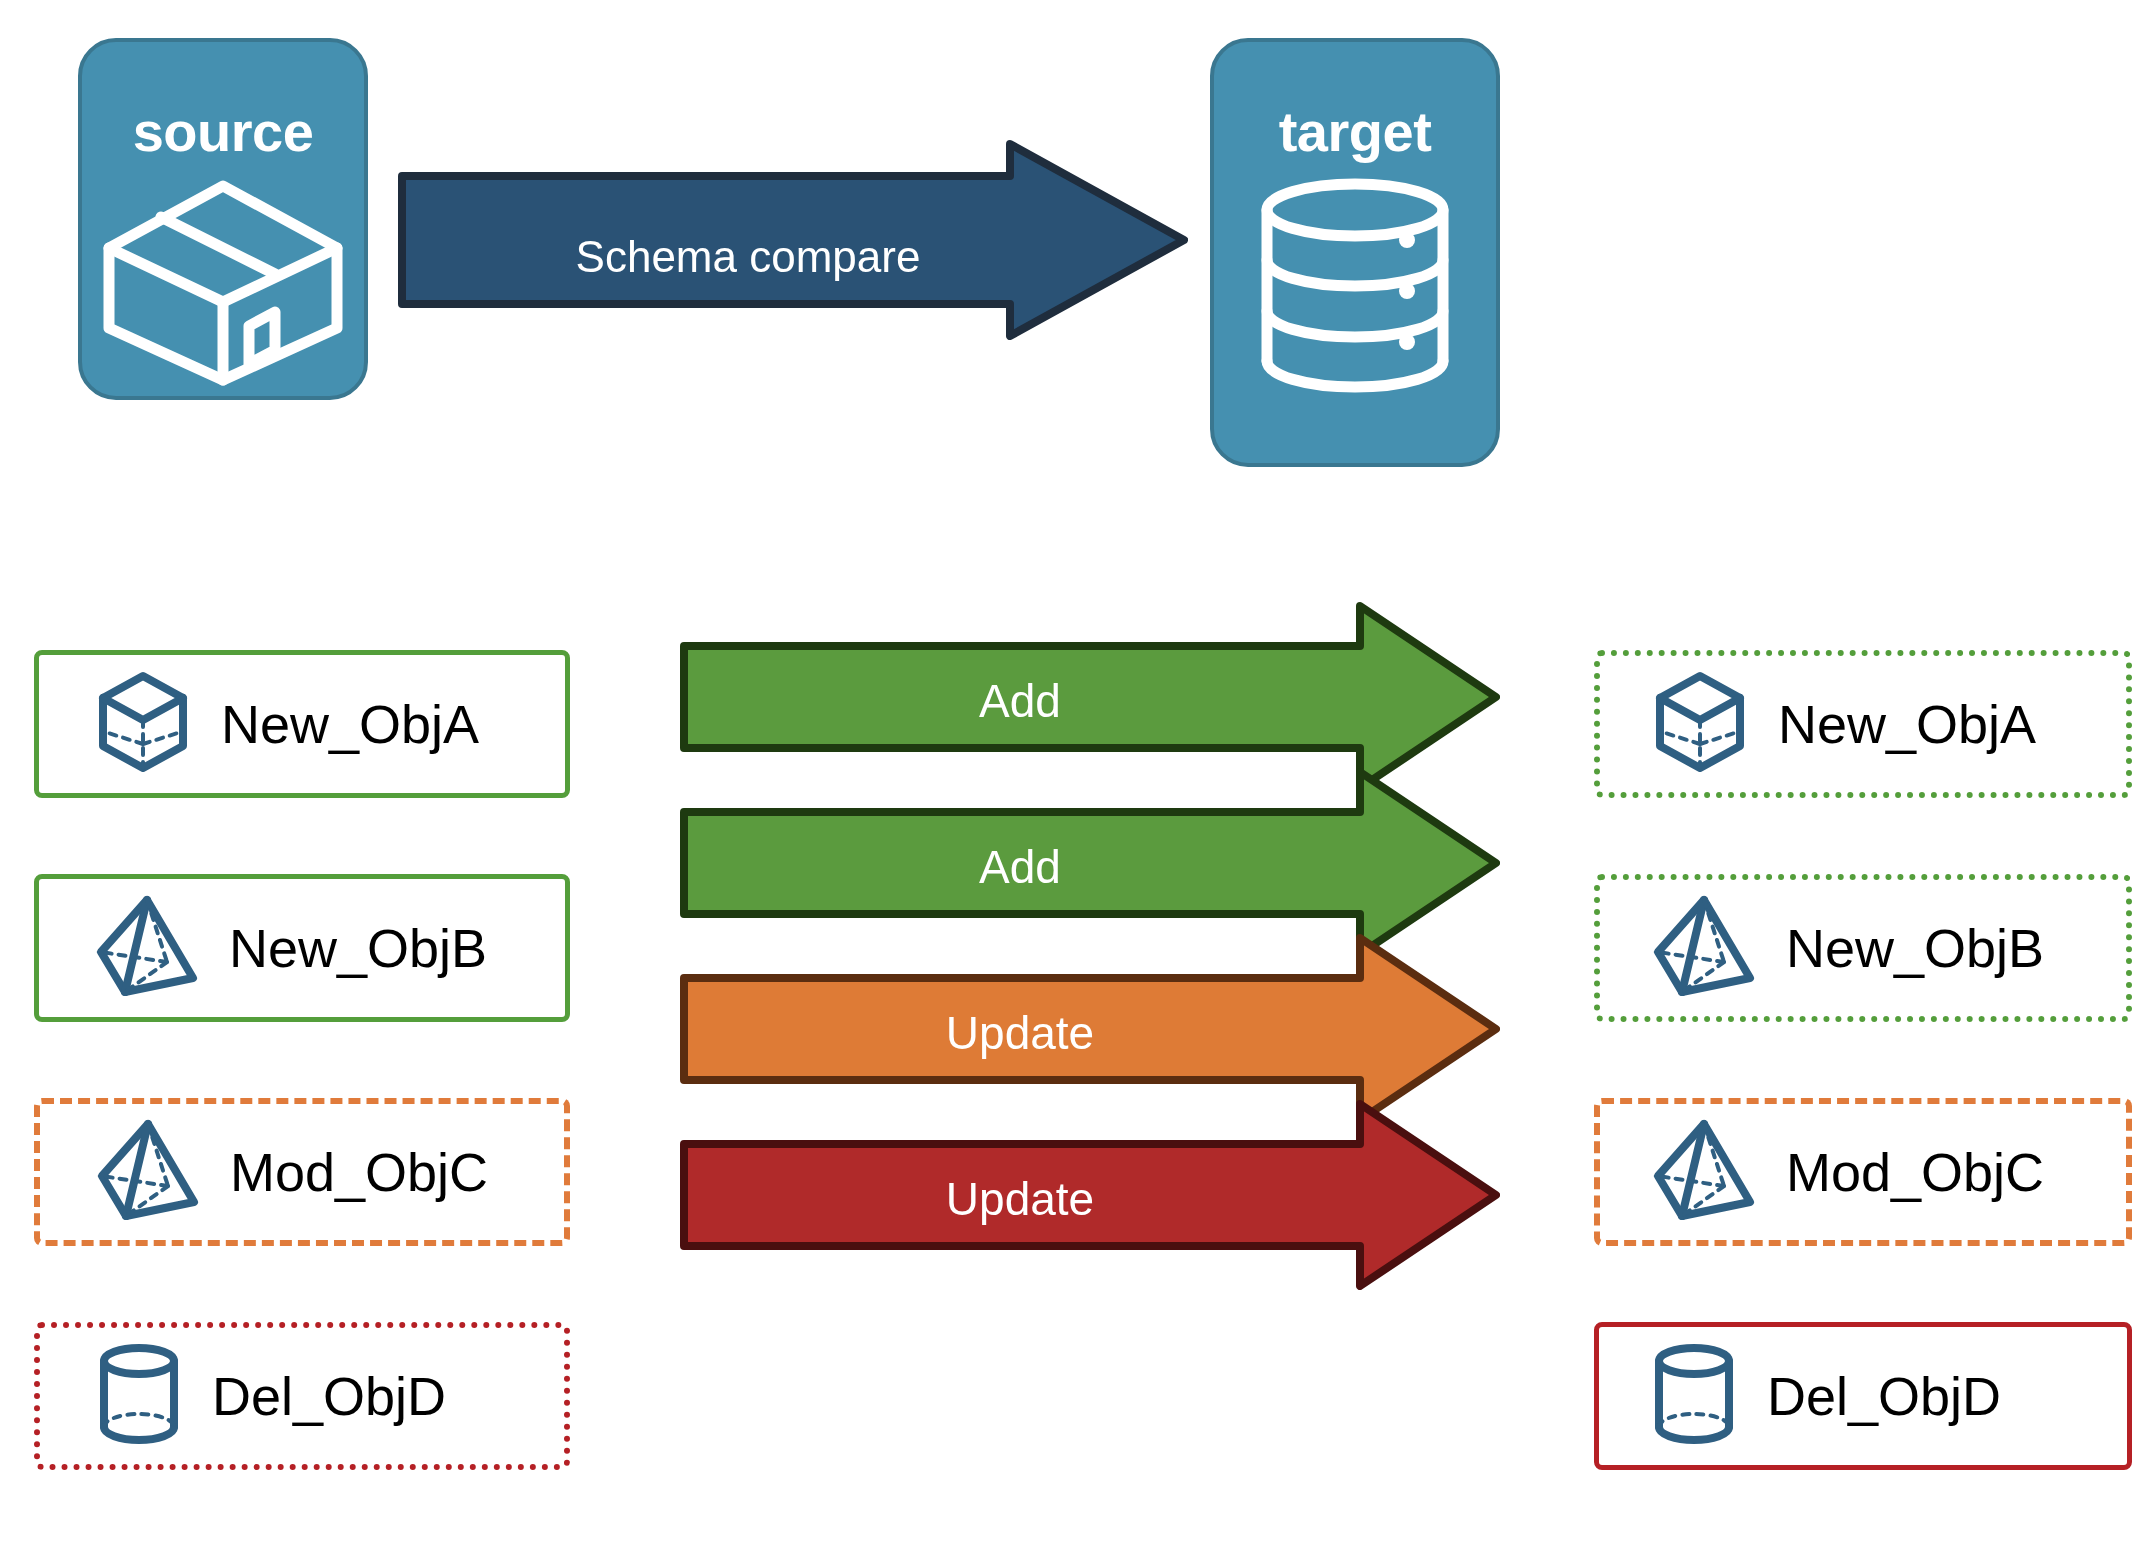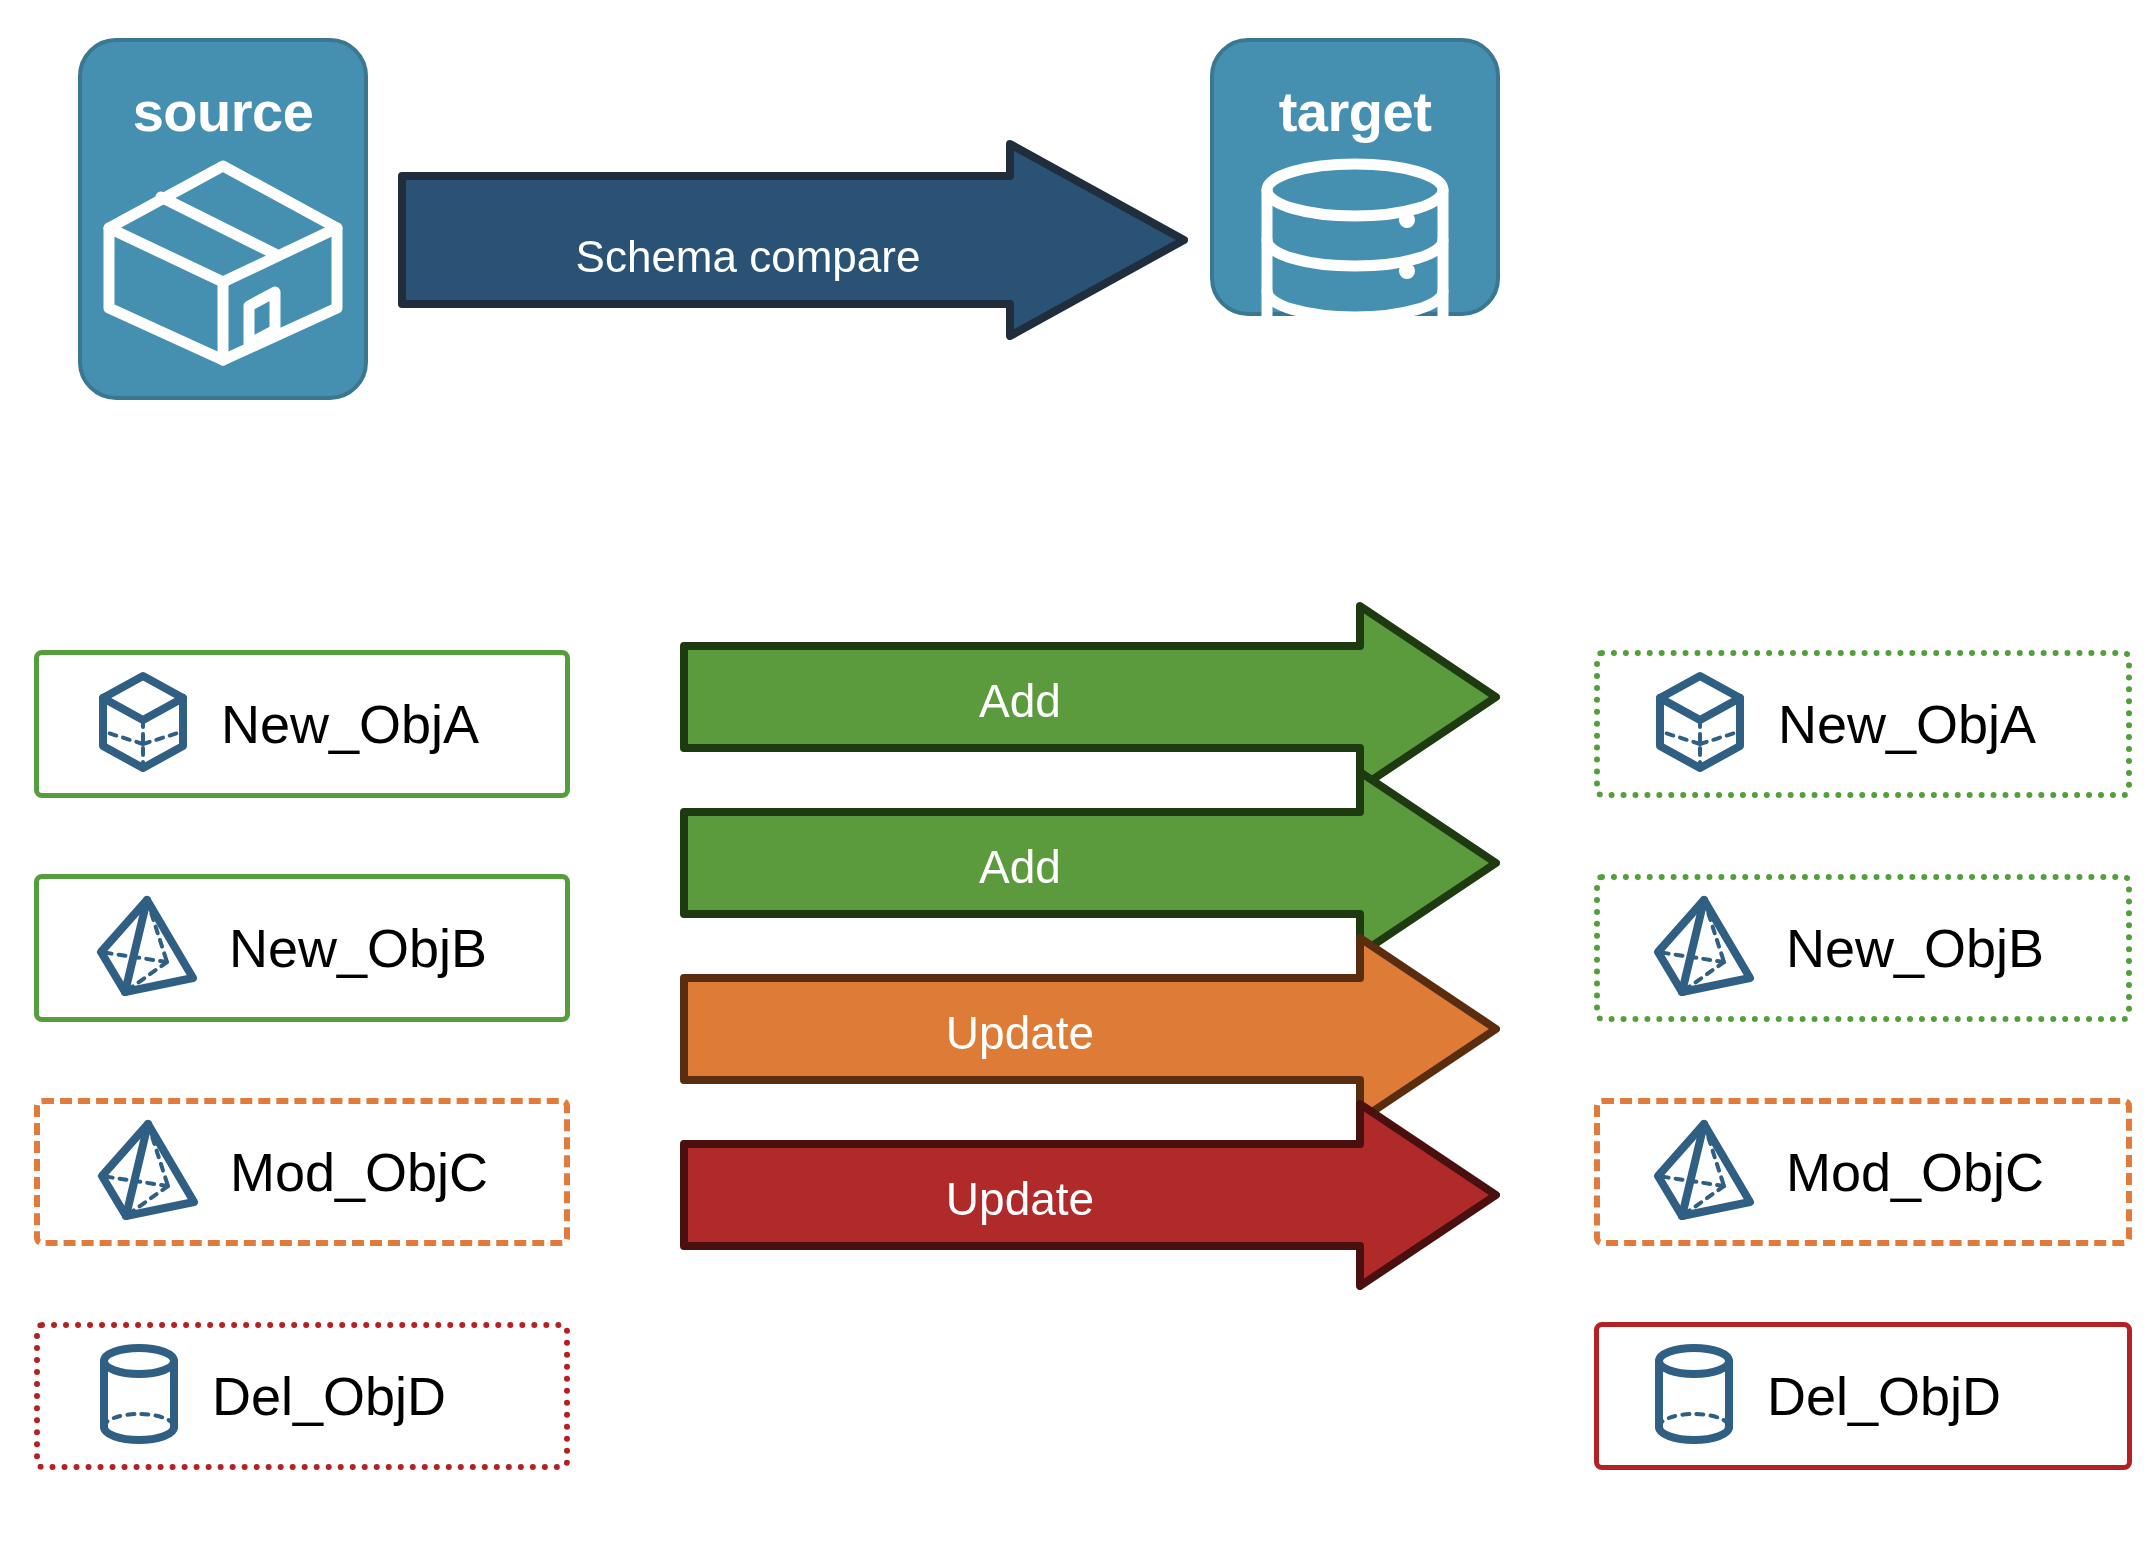--- a/index.html
+++ b/index.html
@@ -15,27 +15,27 @@
     box-sizing:border-box;
     display:flex;
     flex-direction:column;
     align-items:center;
   }
   .endpoint-title{
     color:#ffffff;
     font-size:56px;
     font-weight:bold;
     letter-spacing:-0.5px;
-    margin-top:42px;
+    margin-top:62px;
     line-height:1;
   }
   .endpoint-icon{margin-top:18px;}
 
   #source-card{left:78px;  top:38px;  width:290px; height:362px;}
-  #target-card{left:1210px;top:38px;  width:290px; height:278px;}
+  #target-card{left:1210px;top:38px;  width:290px; height:429px;}
 
   
   #schema-arrow{
     position:absolute;
     left:398px; top:140px;
     width:790px; height:200px;
   }
   .arrow-label{
     position:absolute;
     color:#ffffff;

